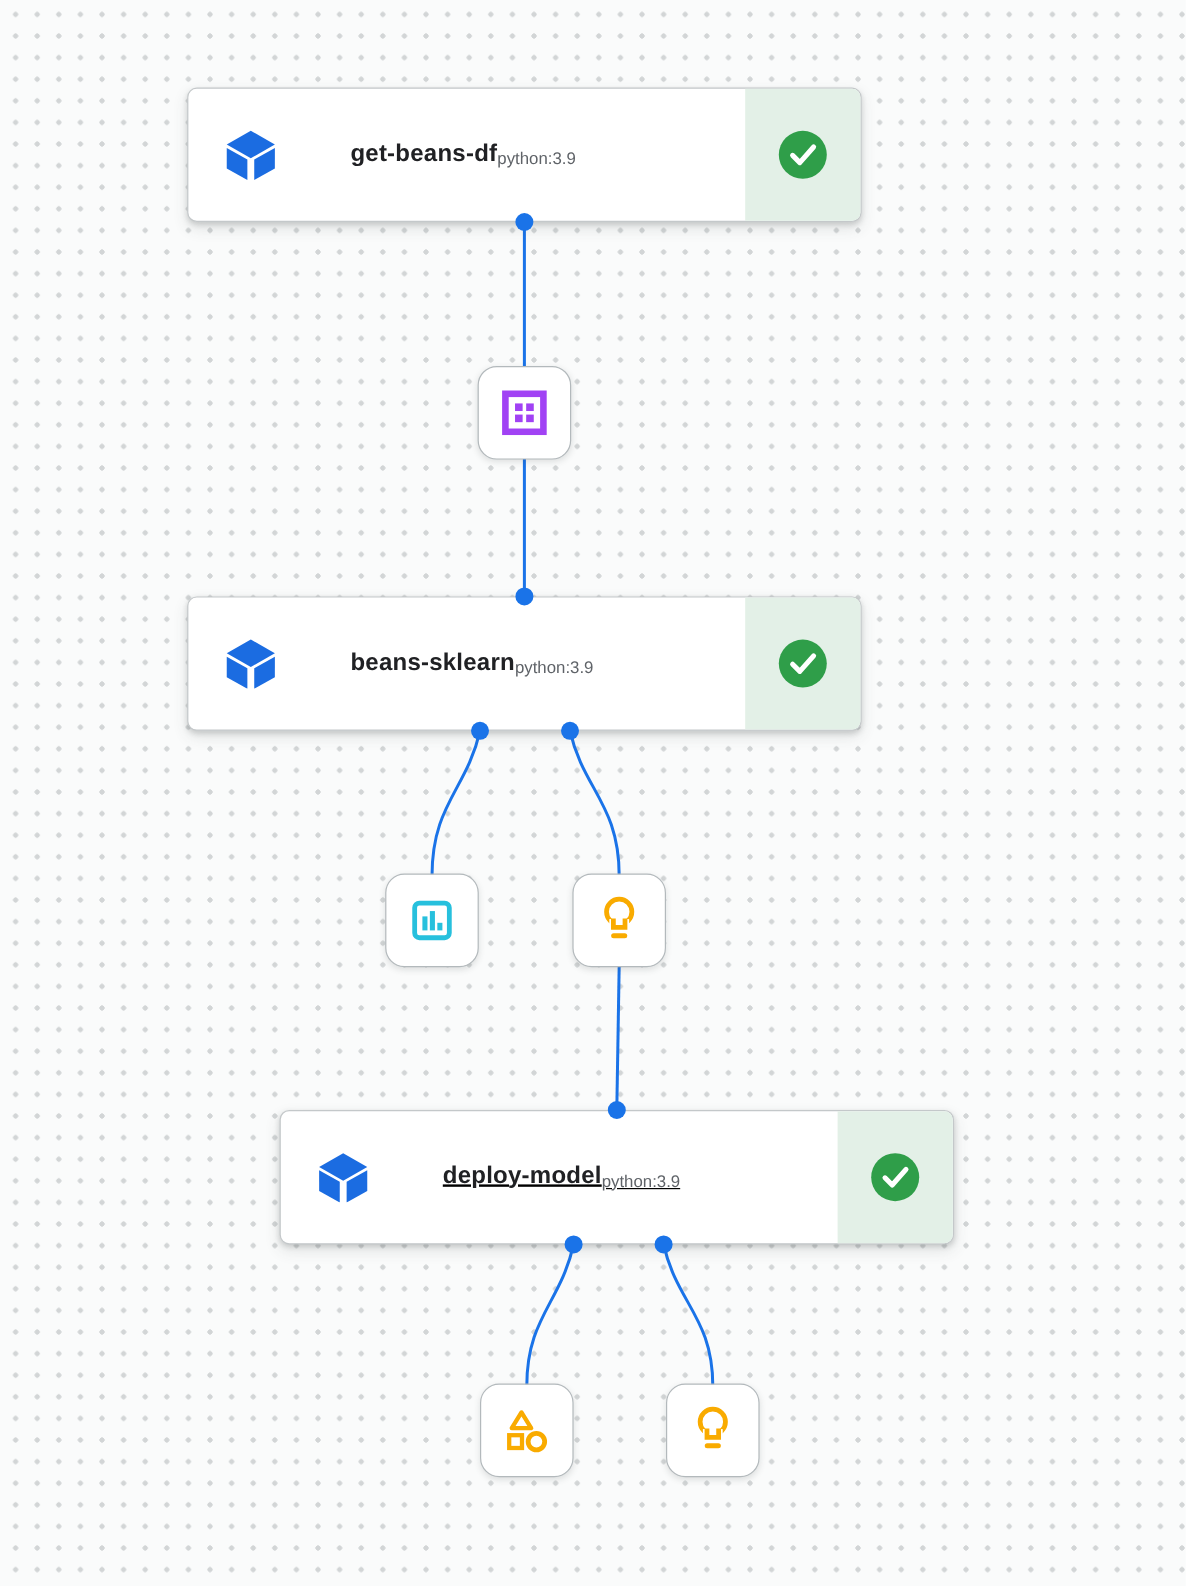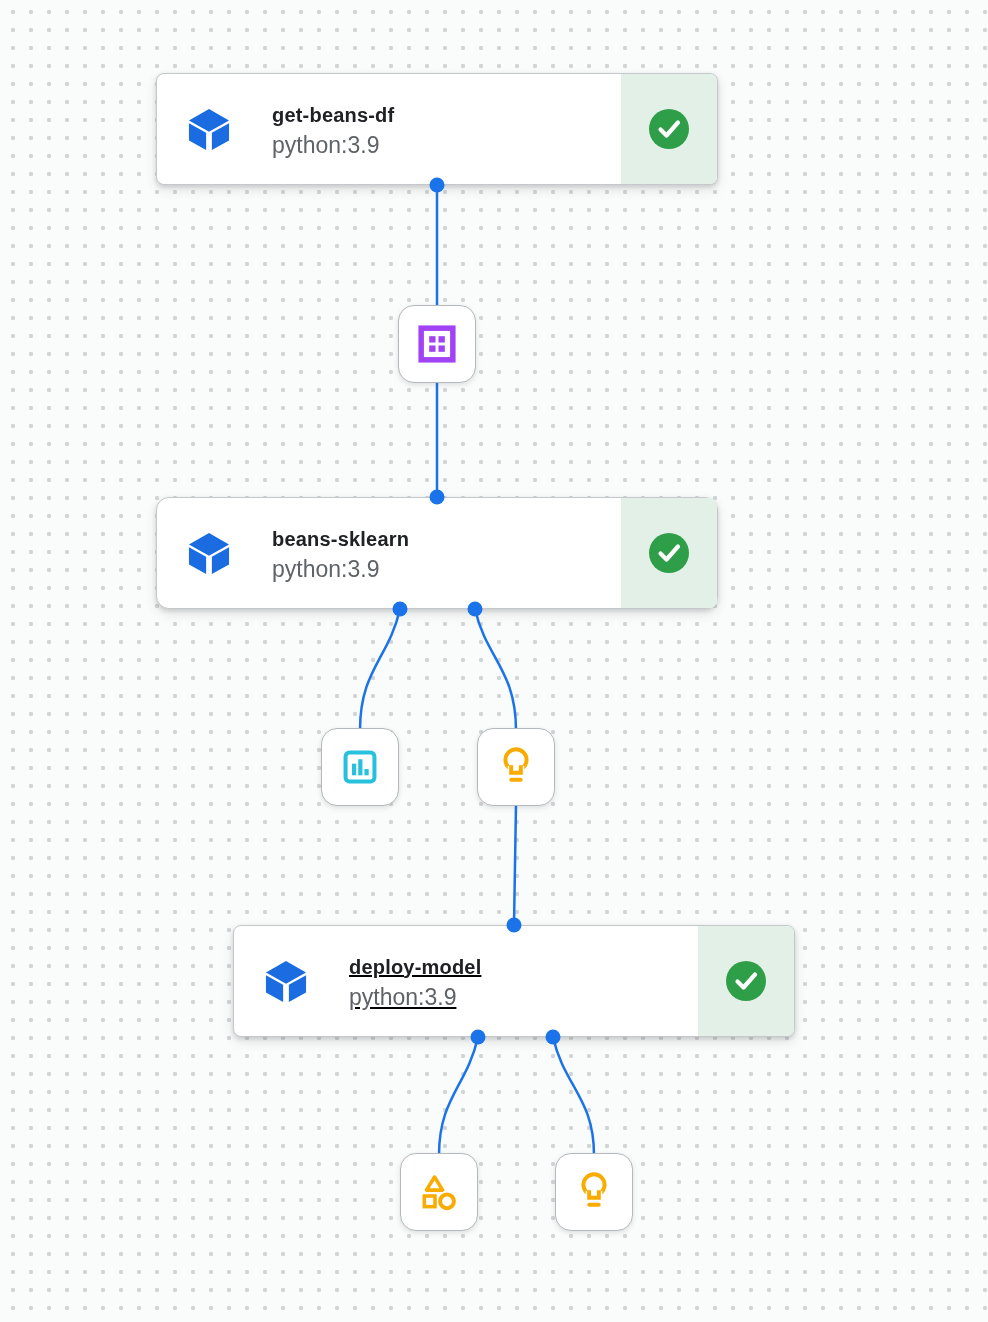--- a/index.html
+++ b/index.html
@@ -29,27 +29,27 @@
     background:#ffffff;
     border:1px solid #c4c8ca;
     border-radius:8px;
     box-shadow:0 2px 4px rgba(60,64,67,.18), 0 5px 12px rgba(60,64,67,.12);
     display:flex;align-items:center;
     box-sizing:border-box;
     padding-left:29px;
     cursor:pointer;
   }
   .task .cube{width:46px;height:42px;display:flex;align-items:center;justify-content:center;}
-  .task .meta{margin-left:40px;display:flex;flex-direction:column;justify-content:center;}
+  .task .meta{margin-left:60px;display:flex;justify-content:center;}
   .task .title{
     font-size:20px;font-weight:700;color:#202124;line-height:26px;
     letter-spacing:.2px;
   }
   .task .runtime{
-    font-size:23px;font-weight:400;color:#5f6368;line-height:24px;margin-top:5px;
+    font-size:14px;font-weight:400;color:#5f6368;line-height:24px;margin-top:5px;
   }
   .task .status{
     position:absolute;right:0;top:0;bottom:0;width:96px;
     background:#e3f0e7;
     border-radius:0 7px 7px 0;
     display:flex;align-items:center;justify-content:center;
   }
 
   .artifact{
     position:absolute;
@@ -100,21 +100,21 @@
   <div class="artifact" style="left:398px;top:305px;">
     <svg width="38" height="38" viewBox="0 0 36 36">
       <rect x="3" y="3" width="30" height="30" fill="none" stroke="#a142f4" stroke-width="5.2"></rect>
       <rect x="10.6" y="10.6" width="6" height="6" fill="#a142f4"></rect>
       <rect x="19.4" y="10.6" width="6" height="6" fill="#a142f4"></rect>
       <rect x="10.6" y="19.4" width="6" height="6" fill="#a142f4"></rect>
       <rect x="19.4" y="19.4" width="6" height="6" fill="#a142f4"></rect>
     </svg>
   </div>
 
-  <div class="task" style="left:156px;top:497px;border-radius:13px;">
+  <div class="task" style="left:156px;top:497px;">
     <div class="cube">
       <svg width="46" height="42" viewBox="0 0 48 44">
         <polygon points="24,1 45,13 24,25 3,13" fill="#1b6ce1"></polygon>
         <polygon points="3,16 21,26 21,44 3,34" fill="#1b6ce1"></polygon>
         <polygon points="45,16 27,26 27,44 45,34" fill="#1b6ce1"></polygon>
       </svg>
     </div>
     <div class="meta">
       <div class="title">beans-sklearn</div>
       <div class="runtime">python:3.9</div>

